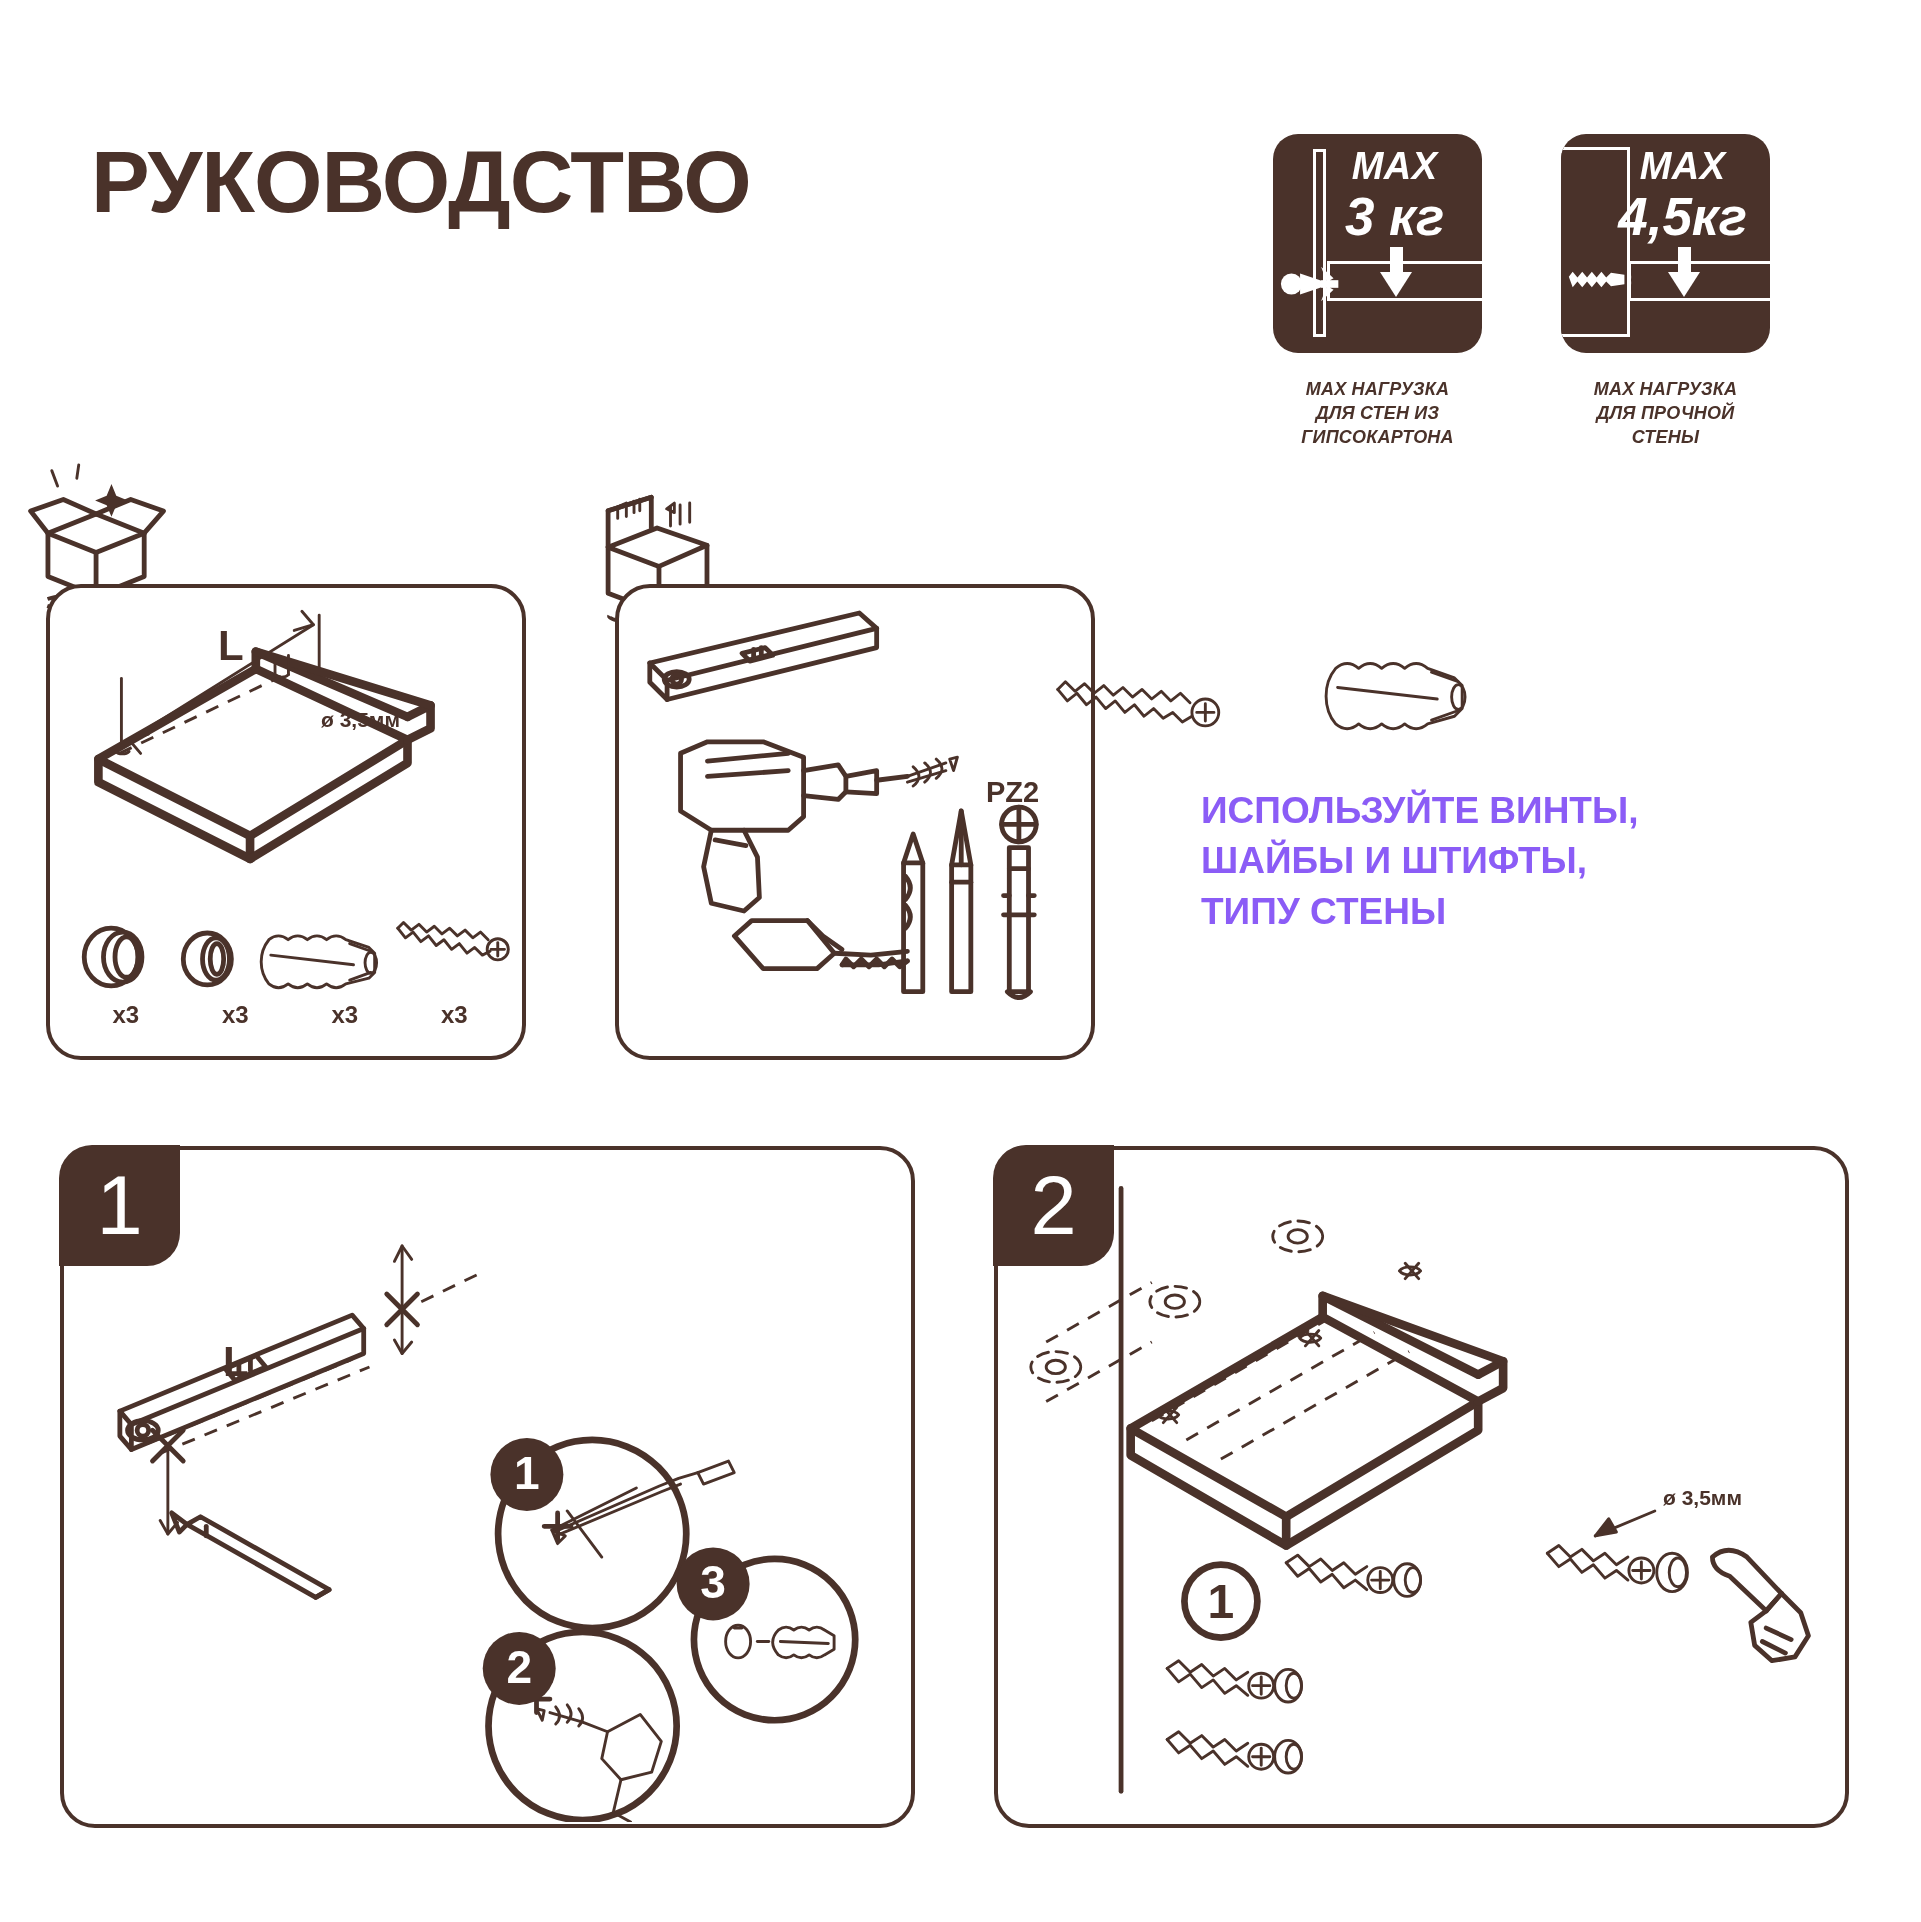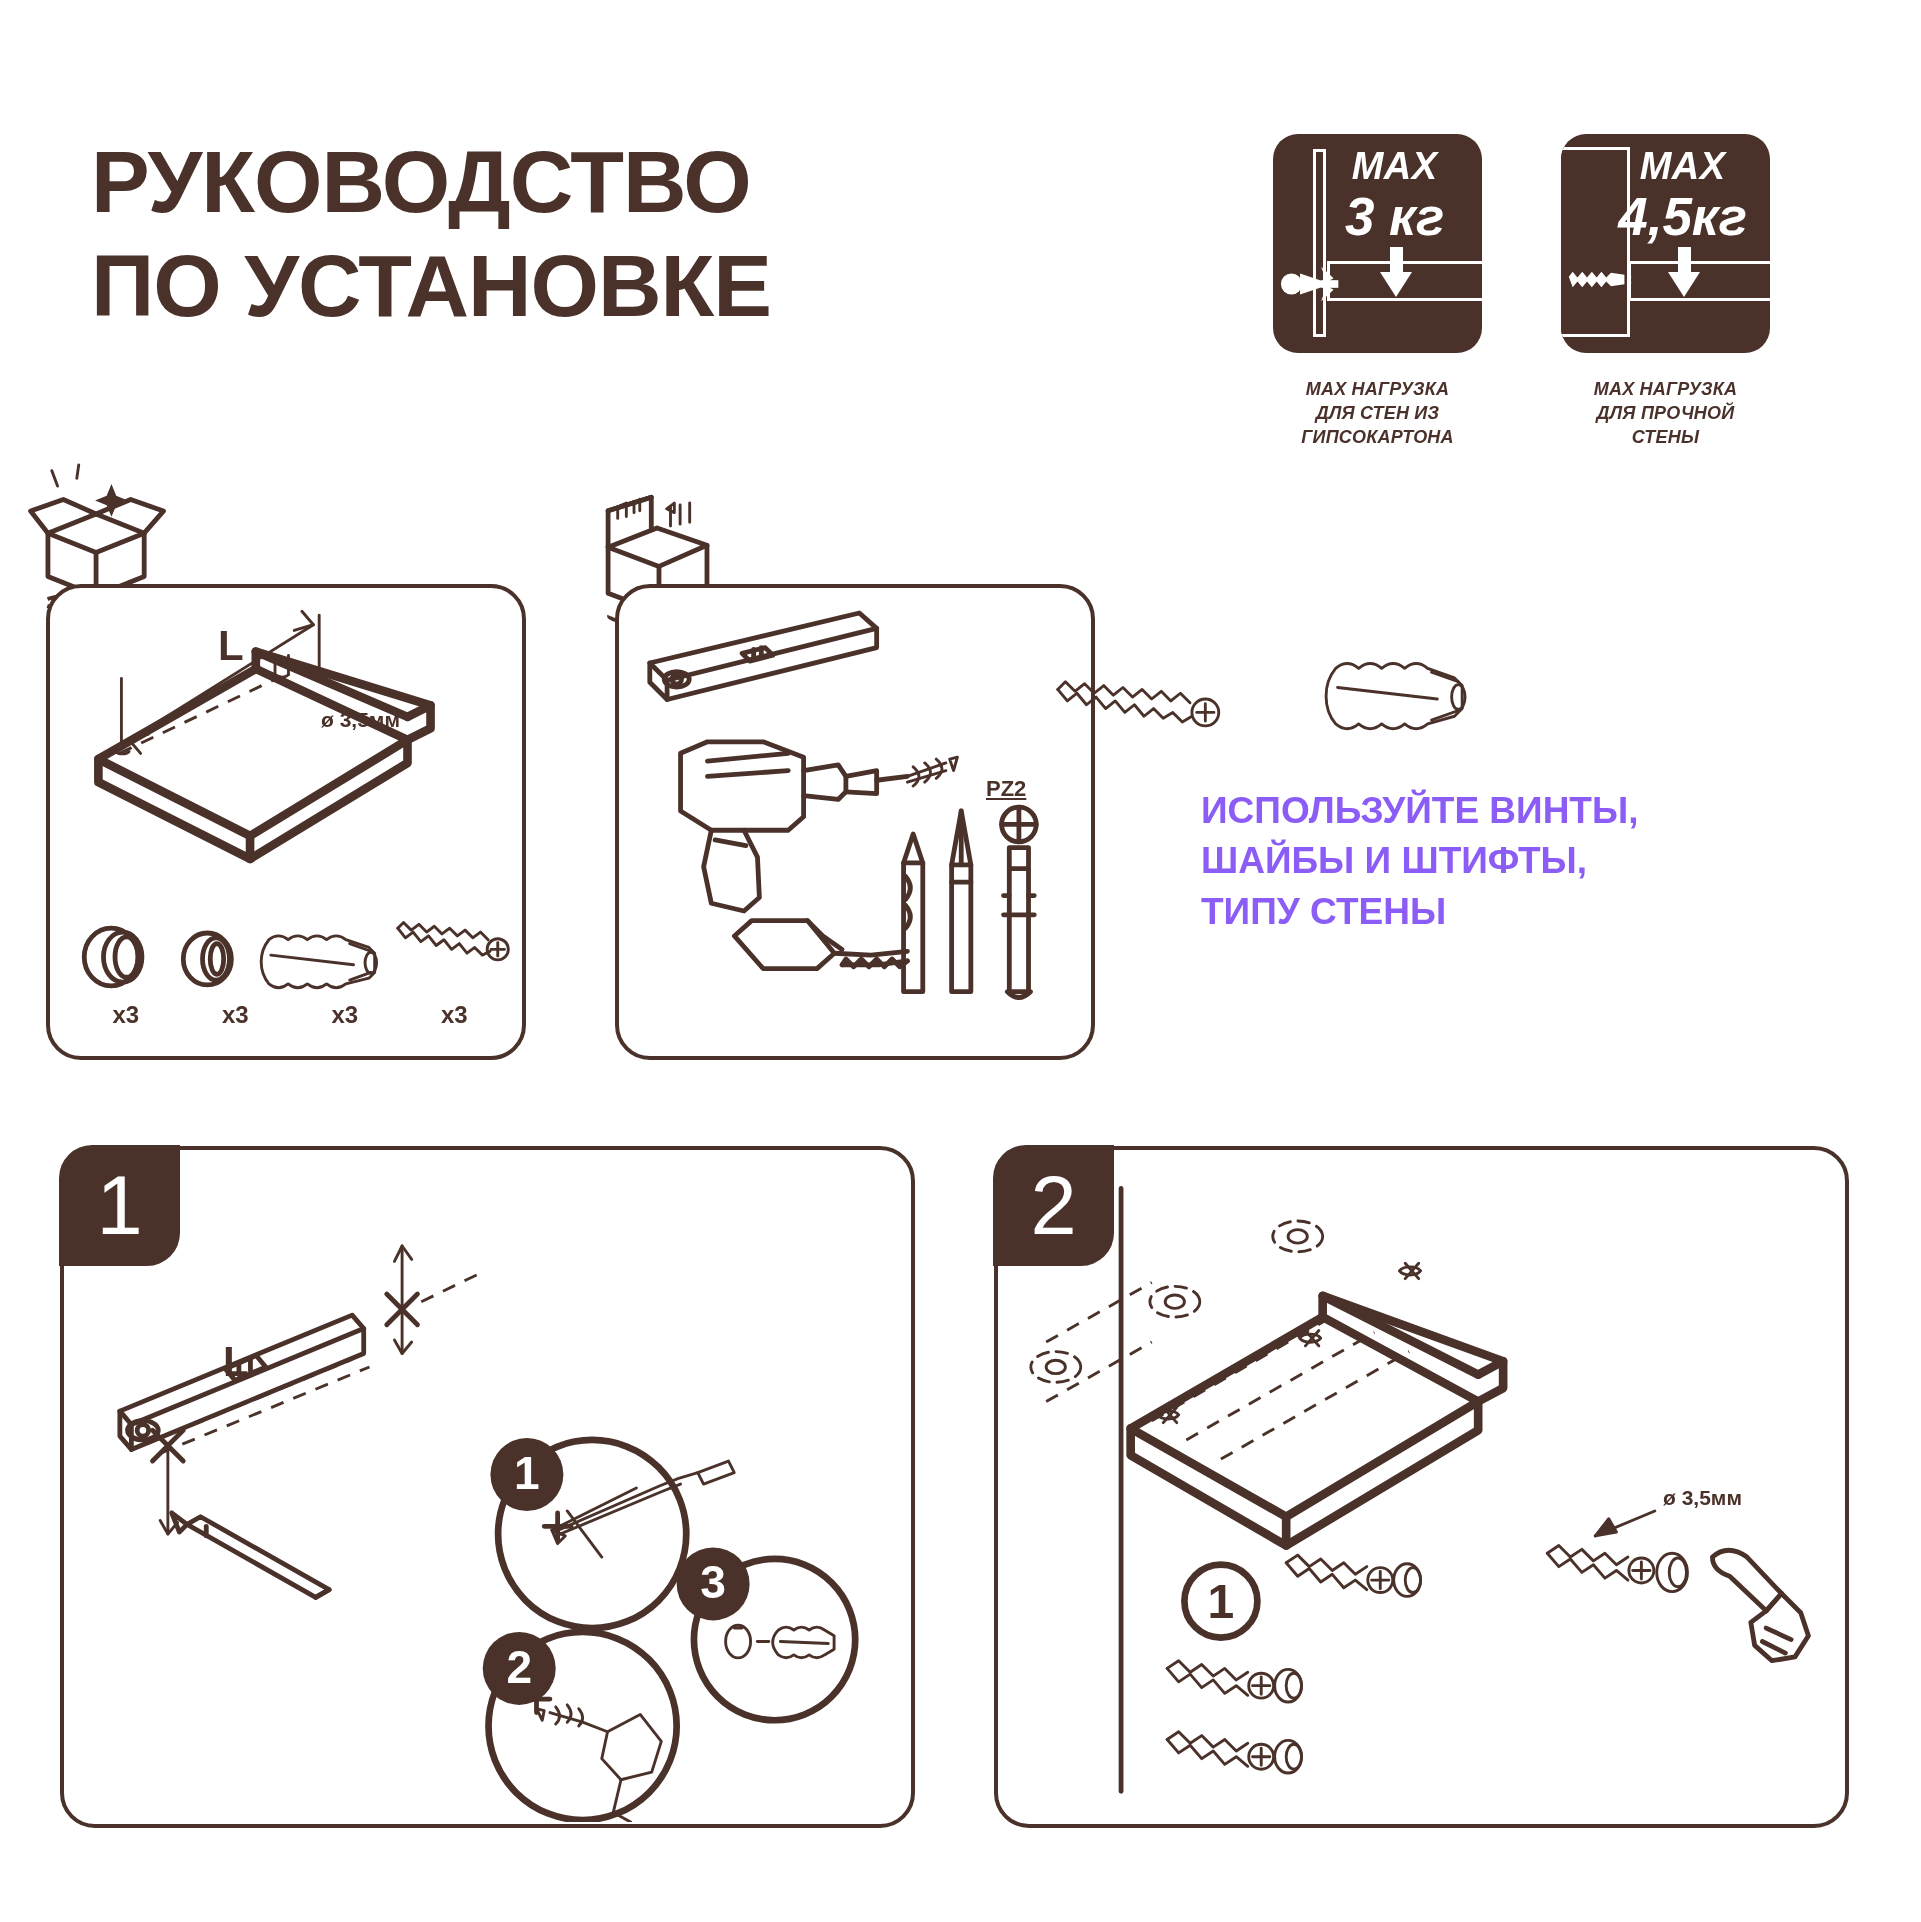--- a/index.html
+++ b/index.html
@@ -144,21 +144,21 @@
 
   
   .art-label {
     position: absolute;
     font-weight: 700;
     color: #4a322a;
     white-space: nowrap;
   }
   .lbl-diam { font-size: 21px; }
   .lbl-L { font-size: 42px; font-weight: 700; }
-  .lbl-pz { font-size: 22px; font-weight: 600; text-decoration: underline; }
+  .lbl-pz { font-size: 29px; font-weight: 600; }
 
   .parts-counts {
     position: absolute;
     left: 21px; bottom: 27px;
     width: 438px;
     display: flex;
     justify-content: space-around;
   }
   .parts-counts span { font-size: 24px; font-weight: 700; color: #4a322a; }
 
@@ -170,21 +170,20 @@
   .fillb { fill: #4a322a; }
   .num-circle-filled { fill: #4a322a; }
   .num-txt-w { fill: #fff; font-family: "Liberation Sans", sans-serif; font-weight: 700; }
   .num-txt-b { fill: #4a322a; font-family: "Liberation Sans", sans-serif; font-weight: 700; }
 </style>
 </head>
 <body>
 
 <div id="page-title">
   <span class="line">РУКОВОДСТВО</span>
-  <span class="line">ПО УСТАНОВКЕ</span>
 </div>
 
 <div id="load-badges">
 
   <div class="load-badge bdg1">
     <div class="badge-art">
       <div class="wall-thin"></div>
       <div class="shelf-bar"></div>
       <div class="anchor-glyph">
         <svg width="67" height="54" viewBox="0 0 70 56">

